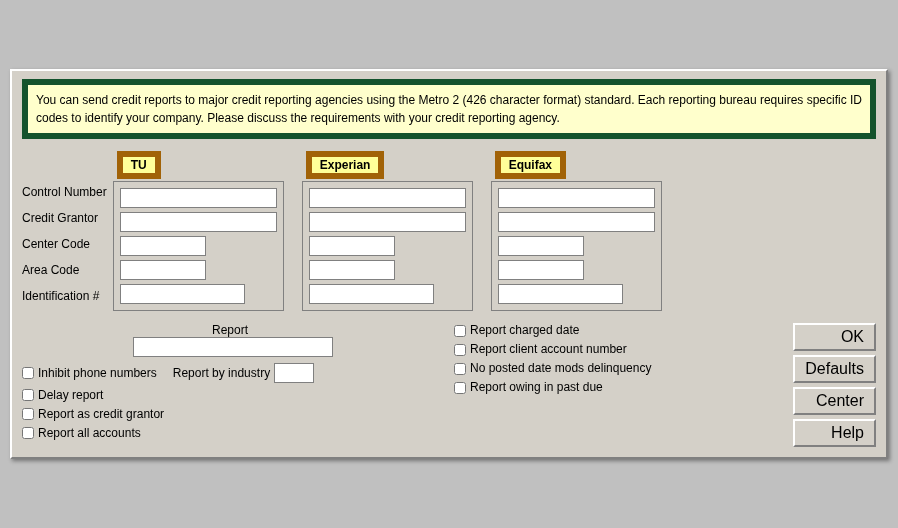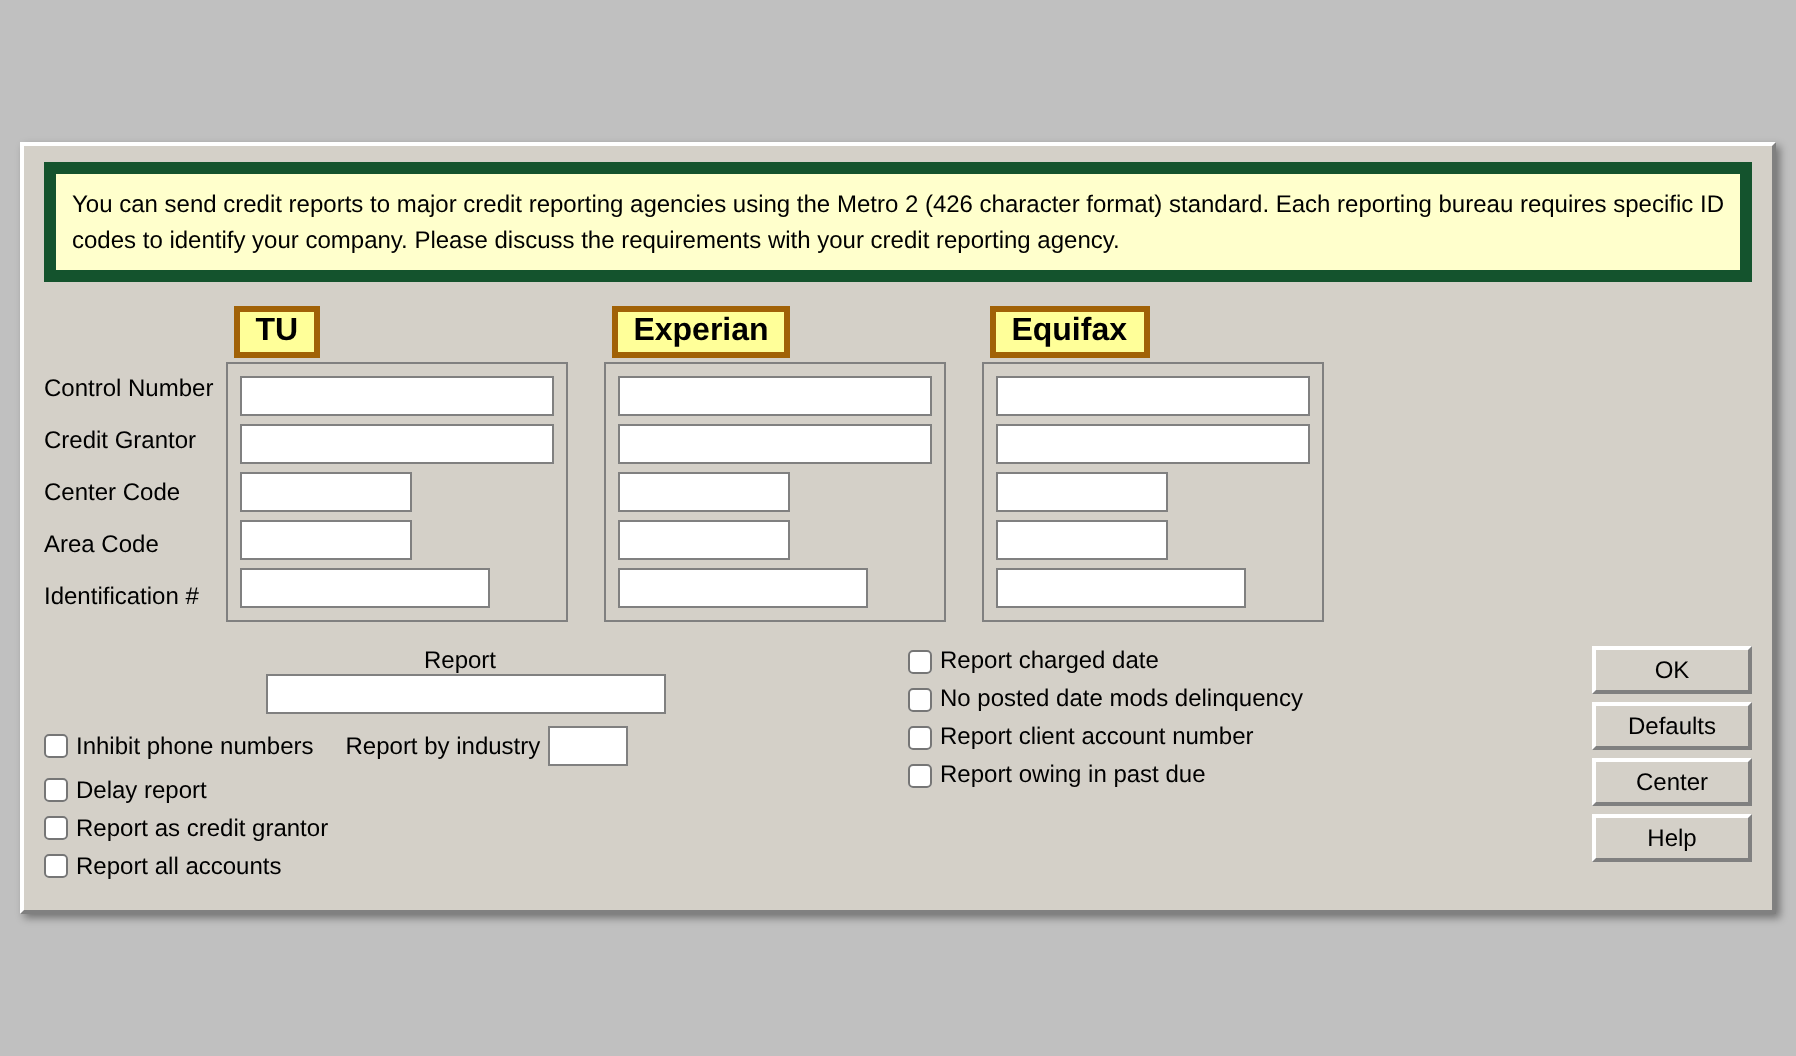--- a/index.html
+++ b/index.html
@@ -63,23 +63,23 @@
       padding-right: 6px;
     }
     .bureau-col {
       display: flex;
       flex-direction: column;
       align-items: flex-start;
       margin-right: 18px;
     }
     .bureau-header {
       background: #ffff99;
-      border: 3px solid #a16207;
+      border: 6px solid #a16207;
       padding: 1px 8px;
-      font-size: 16px;
+      font-size: 12px;
       font-weight: bold;
       margin-bottom: 2px;
       align-self: flex-start;
       margin-left: 4px;
     }
     .bureau-box {
       border: 1px solid #808080;
       background: #d4d0c8;
       padding: 6px 6px;
       display: flex;
@@ -141,23 +141,23 @@
       display: flex;
       flex-direction: column;
       gap: 4px;
       min-width: 80px;
     }
     .btn {
       background: #d4d0c8;
       border: 2px solid;
       border-color: #ffffff #808080 #808080 #ffffff;
       padding: 3px 10px;
-      font-size: 12px;
+      font-size: 16px;
       cursor: pointer;
-      text-align: center;
+      text-align: right;
       min-width: 75px;
       font-family: "MS Sans Serif", Arial, sans-serif;
     }
     .btn-ok {
       background: #d4d0c8;
     }
     .right-checkboxes {
       margin-top: 0;
     }
     .right-checkbox-row {
@@ -269,25 +269,25 @@
       </div>
 
       <div class="right-col-full" style="display:flex; align-items:flex-start;">
         <div class="right-checkboxes" style="flex:1;">
           <div class="right-checkbox-row">
             <input type="checkbox" style="">
             <span>Report charged date</span>
           </div>
           <div class="right-checkbox-row">
             <input type="checkbox" style="">
-            <span>No posted date mods delinquency</span>
+            <span>Report client account number</span>
           </div>
           <div class="right-checkbox-row">
             <input type="checkbox" style="">
-            <span>Report client account number</span>
+            <span>No posted date mods delinquency</span>
           </div>
           <div class="right-checkbox-row">
             <input type="checkbox" style="">
             <span>Report owing in past due</span>
           </div>
         </div>
 
         <div class="buttons-col">
           <button class="btn btn-ok">OK</button>
           <button class="btn">Defaults</button>

